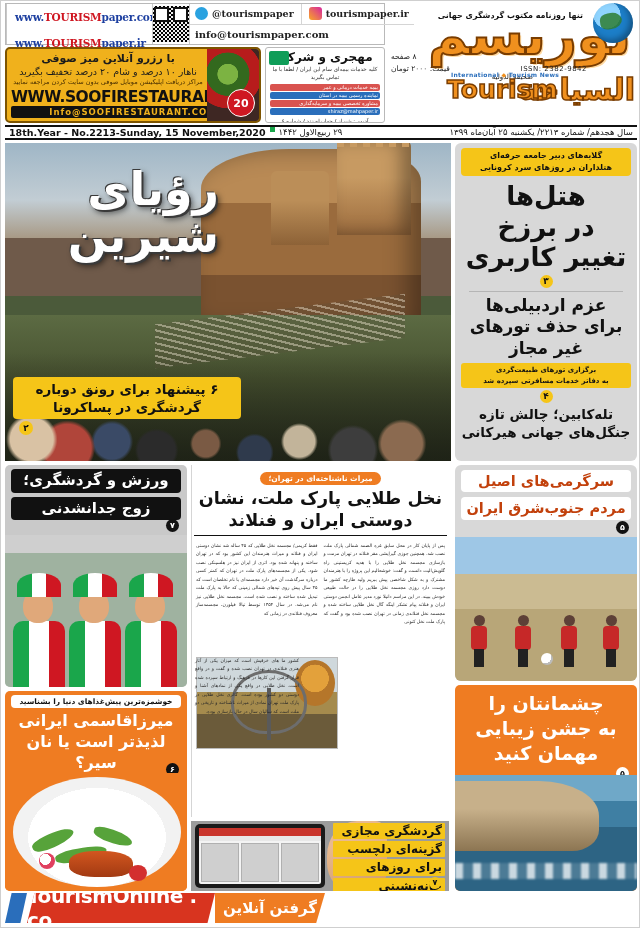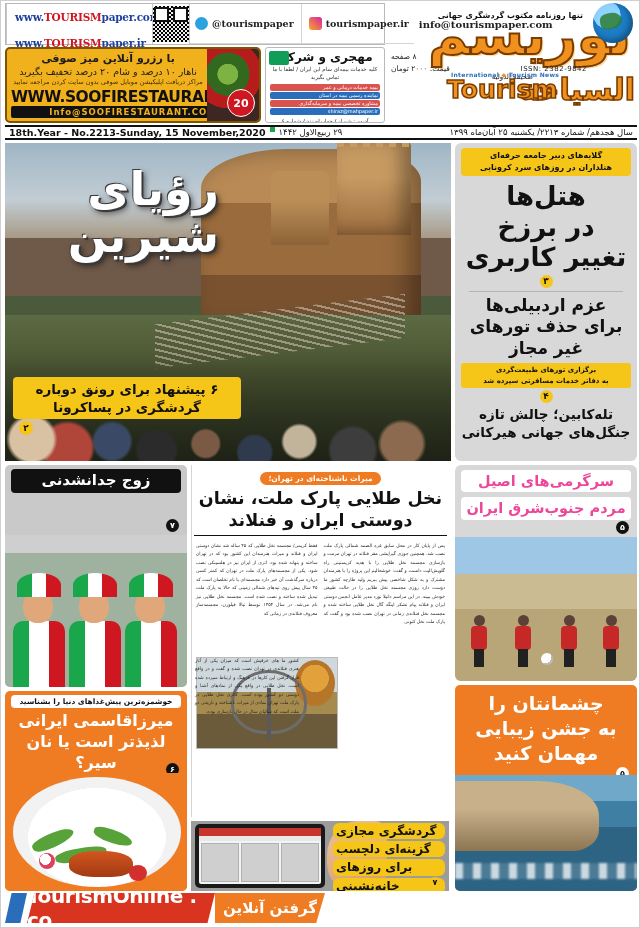--- a/index.html
+++ b/index.html
@@ -45,21 +45,21 @@
       repeating-linear-gradient(0deg,#111 0 2px,#fff 2px 4px);
     background-blend-mode: difference;
     position: relative;
   }
   .qr::before, .qr::after {
     content:""; position:absolute; width:11px; height:11px;
     border:2.5px solid #111; background:#fff;
   }
   .qr::before { left:1px; top:1px; }
   .qr::after  { right:1px; top:1px; }
-  .topbar .col-social { flex: 1; display: flex; }
+  .topbar .col-social { flex: 1; display: flex; flex-direction: column; }
   .social-row {
     flex: 1; display: flex; align-items: center; gap: 4px;
     padding: 0 5px; border-bottom: 1px solid #d5d5d5;
   }
   .social-row:last-child { border-bottom: none; }
   .social-row.single { gap: 0; }
   .sicon {
     width: 13px; height: 13px; border-radius: 3px;
     display: inline-block; flex: none;
   }
@@ -470,21 +470,21 @@
     position:absolute; right: 150px; bottom: 60px; width: 104px; height: 100px;
     font-size: 4.6px; line-height: 1.85; color:#2a2a2a; text-align: justify;
   }
 
   
   .rm-panel {
     position: absolute; left: 454px; top: 464px; width: 182px; height: 216px;
     background: #d8d8d8; border-radius: 6px; overflow: hidden; direction: rtl;
   }
   .rm-head {
-    background: #fff; color: #ec4899; border-radius: 4px;
+    background: #fff; color: #c2410c; border-radius: 4px;
     font-size: 14.5px; font-weight: bold; text-align: center;
     padding: 1px 4px; margin: 5px 6px 0 6px; line-height: 1.4;
   }
   .rm-num {
     position: absolute; right: 8px; top: 56px;
     width: 13px; height: 13px; line-height: 13px; border-radius: 50%;
     background: #111; color: #fff; font-size: 8px; text-align: center;
     font-weight: bold;
   }
   .rm-photo {
@@ -565,21 +565,21 @@
   .vt-screen .bar2 { height: 5px; background: #e8e8e8; }
   .vt-screen .tiles {
     flex: 1; display: flex; gap: 2px; padding: 2px;
   }
   .vt-screen .tile { flex: 1; background: #cfcfcf; border: 1px solid #b0b0b0; }
   .vt-yellow {
     position: absolute; right: 4px; top: 0; width: 112px;
   }
   .vt-line {
     background: #f5c518; color: #111; font-size: 12px; font-weight: bold;
-    text-align: left; border-radius: 6px; margin-top: 2px; padding: 0 3px;
+    text-align: right; border-radius: 1px; margin-top: 2px; padding: 0 3px;
     line-height: 1.35;
   }
   .vt-num {
     position: absolute; right: 8px; bottom: 2px;
     width: 12px; height: 12px; line-height: 12px; border-radius: 50%;
     background: #f5c518; color: #111; font-size: 8px; text-align: center;
     font-weight: bold;
   }
   .vt-hand {
     position: absolute; left: 136px; top: 0; width: 60px; height: 70px;
@@ -742,20 +742,23 @@
       <span class="pagenum">۴</span>
     </div>
     <div class="rt-head3">
       <div>تله‌کابین؛ چالش تازه</div>
       <div>جنگل‌های جهانی هیرکانی</div>
     </div>
 
   </div>
 
   <div class="sports">
+    <div class="blk-head">
+      <div>ورزش و گردشگری؛</div>
+    </div>
     <div class="blk-head">
       <div>زوج جدانشدنی</div>
     </div>
     <div class="sports-num">۷</div>
     <div class="fans">
       <div class="fan f1">
         <div class="body"></div>
         <div class="head"></div>
         <div class="hat"></div>
       </div>

